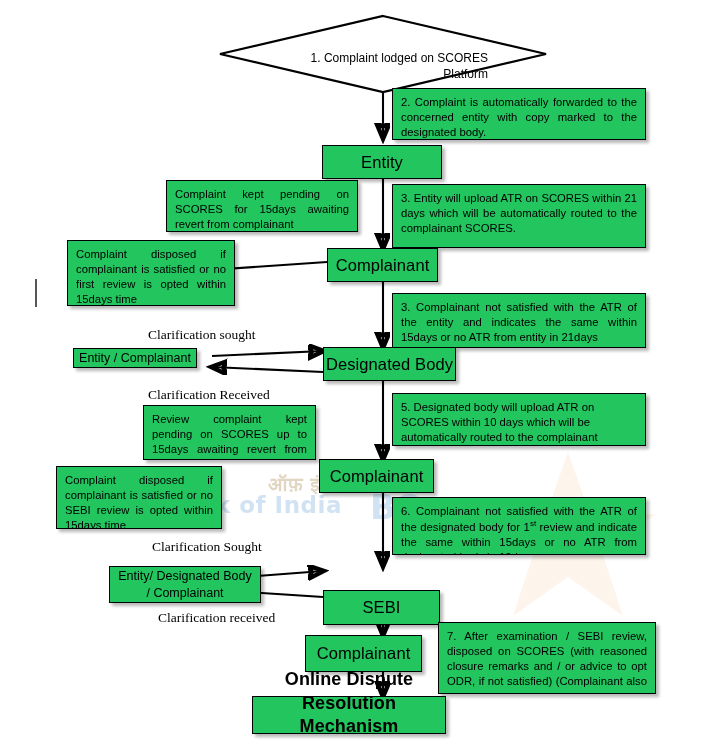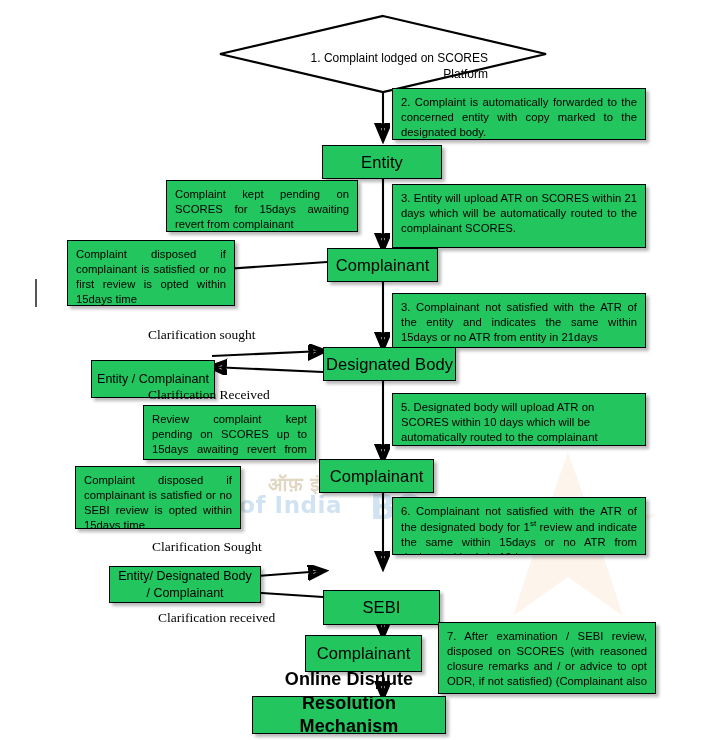--- a/index.html
+++ b/index.html
@@ -168,31 +168,31 @@
   <div class="node note" style="left:392px;top:184px;width:254px;height:64px;">3. Entity will upload ATR on SCORES within 21 days which will be automatically routed to the complainant SCORES.</div>
 
   <div class="node note" style="left:43px;top:240px;width:168px;height:66px;margin-left:24px;">Complaint disposed if complainant is satisfied or no first review is opted within 15days time</div>
 
   <div class="node proc" style="left:327px;top:248px;width:111px;height:34px;">Complainant</div>
 
   <div class="node note" style="left:392px;top:293px;width:254px;height:55px;">3. Complainant not satisfied with the ATR of the entity and indicates the same within 15days or no ATR from entity in 21days</div>
 
   <div class="flabel" style="left:148px;top:327px;">Clarification sought</div>
 
-  <div class="node small-node" style="left:91px;top:348px;width:124px;height:38px;margin-top:12px;">Entity / Complainant</div>
+  <div class="node small-node" style="left:73px;top:348px;width:124px;height:20px;">Entity / Complainant</div>
 
   <div class="node proc" style="left:323px;top:347px;width:133px;height:34px;">Designated Body</div>
 
   <div class="flabel" style="left:148px;top:387px;">Clarification Received</div>
 
   <div class="node note nojust" style="left:143px;top:405px;width:173px;height:55px;text-align:justify;">Review complaint kept pending on SCORES up to 15days awaiting revert from Complainant</div>
 
   <div class="node note nojust" style="left:392px;top:393px;width:254px;height:53px;">5. Designated body will upload ATR on SCORES within 10 days which will be automatically routed to the complainant SCORES</div>
 
-  <div class="node note" style="left:75px;top:466px;width:166px;height:63px;">Complaint disposed if complainant is satisfied or no SEBI review is opted within 15days time</div>
+  <div class="node note" style="left:56px;top:466px;width:166px;height:63px;">Complaint disposed if complainant is satisfied or no SEBI review is opted within 15days time</div>
 
   <div class="node proc" style="left:319px;top:459px;width:115px;height:34px;">Complainant</div>
 
   <div class="node note" style="left:392px;top:497px;width:254px;height:58px;"><span>6. Complainant not satisfied with the ATR of the designated body for 1</span><span class="sup">st</span><span> review and indicate the same within 15days or no ATR from designated body in 10days.</span></div>
 
   <div class="flabel" style="left:152px;top:539px;">Clarification Sought</div>
 
   <div class="node small-node" style="left:81px;top:566px;width:152px;height:37px;padding:0 6px;margin-left:28px;">Entity/ Designated Body / Complainant</div>
 
   <div class="node proc" style="left:323px;top:566px;width:117px;height:35px;margin-top:24px;">SEBI</div>

